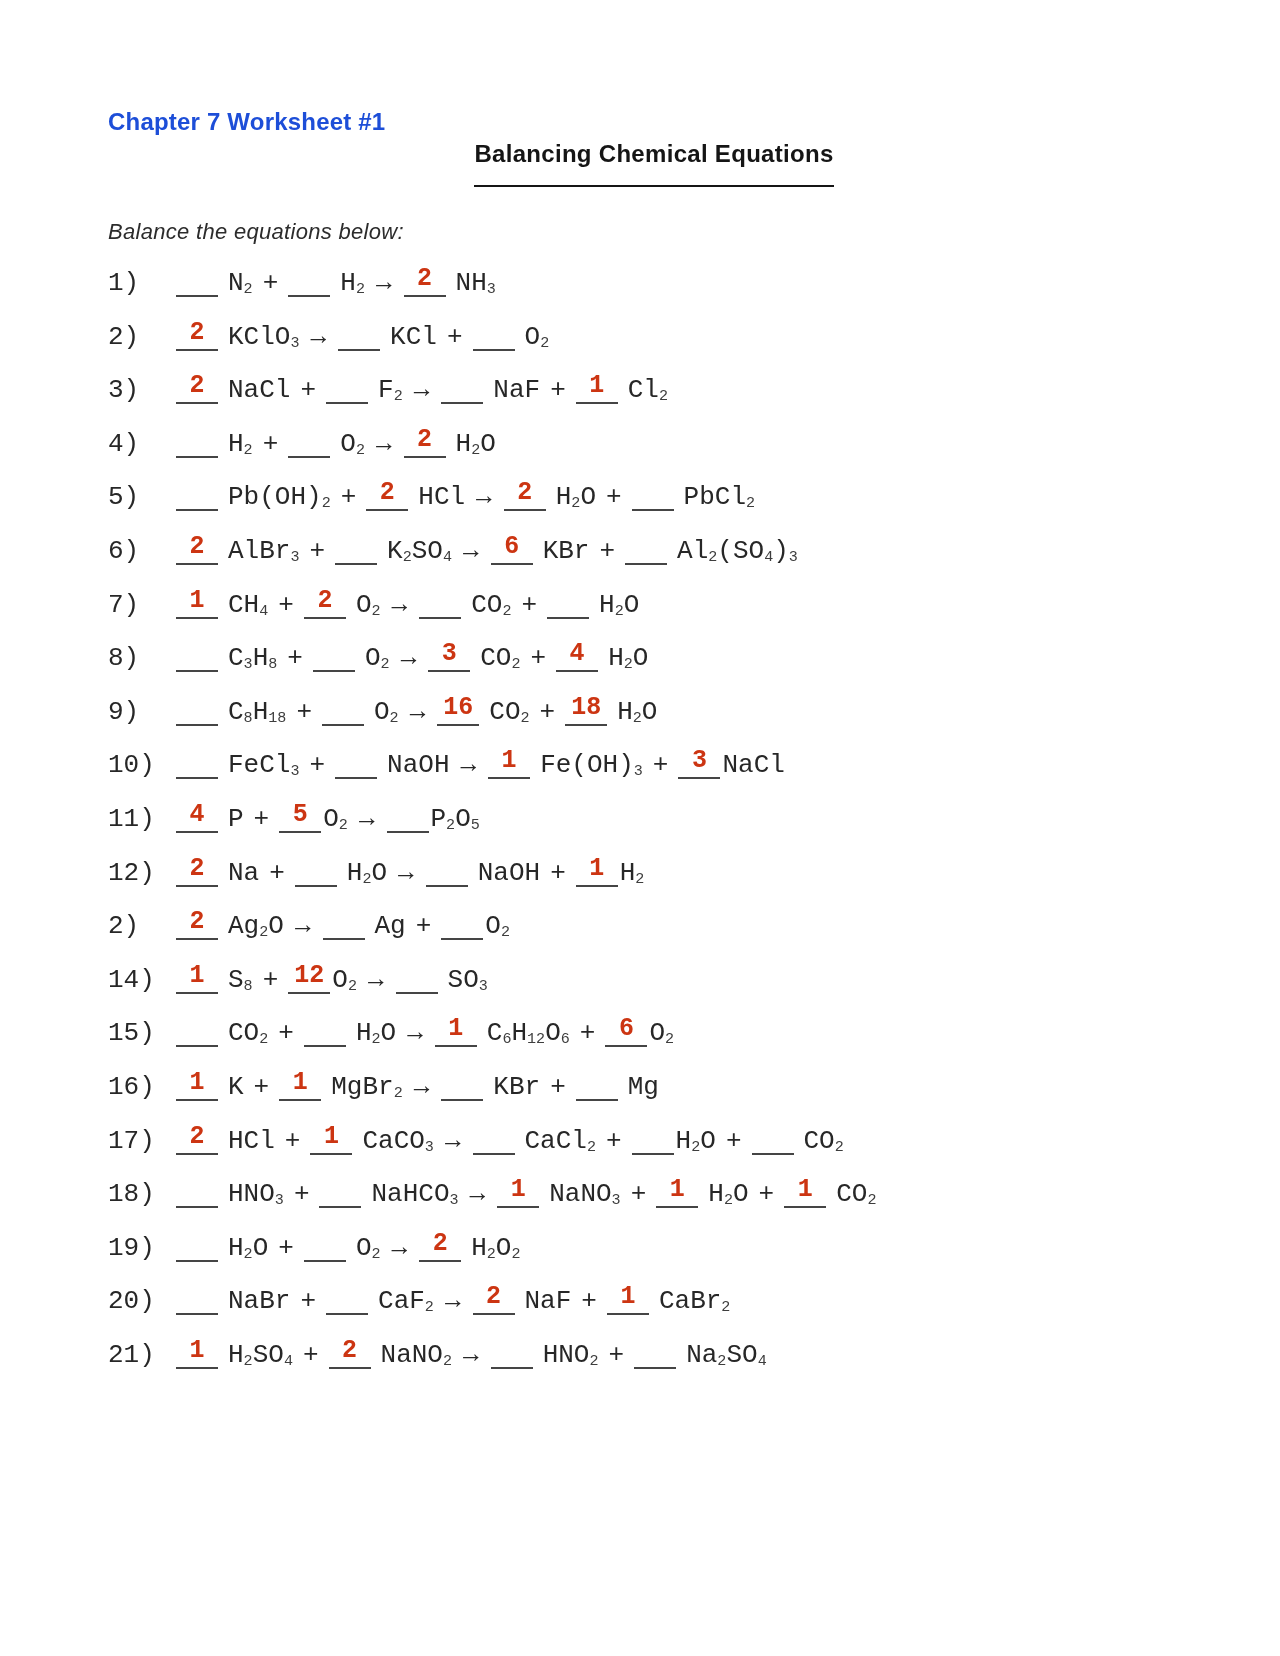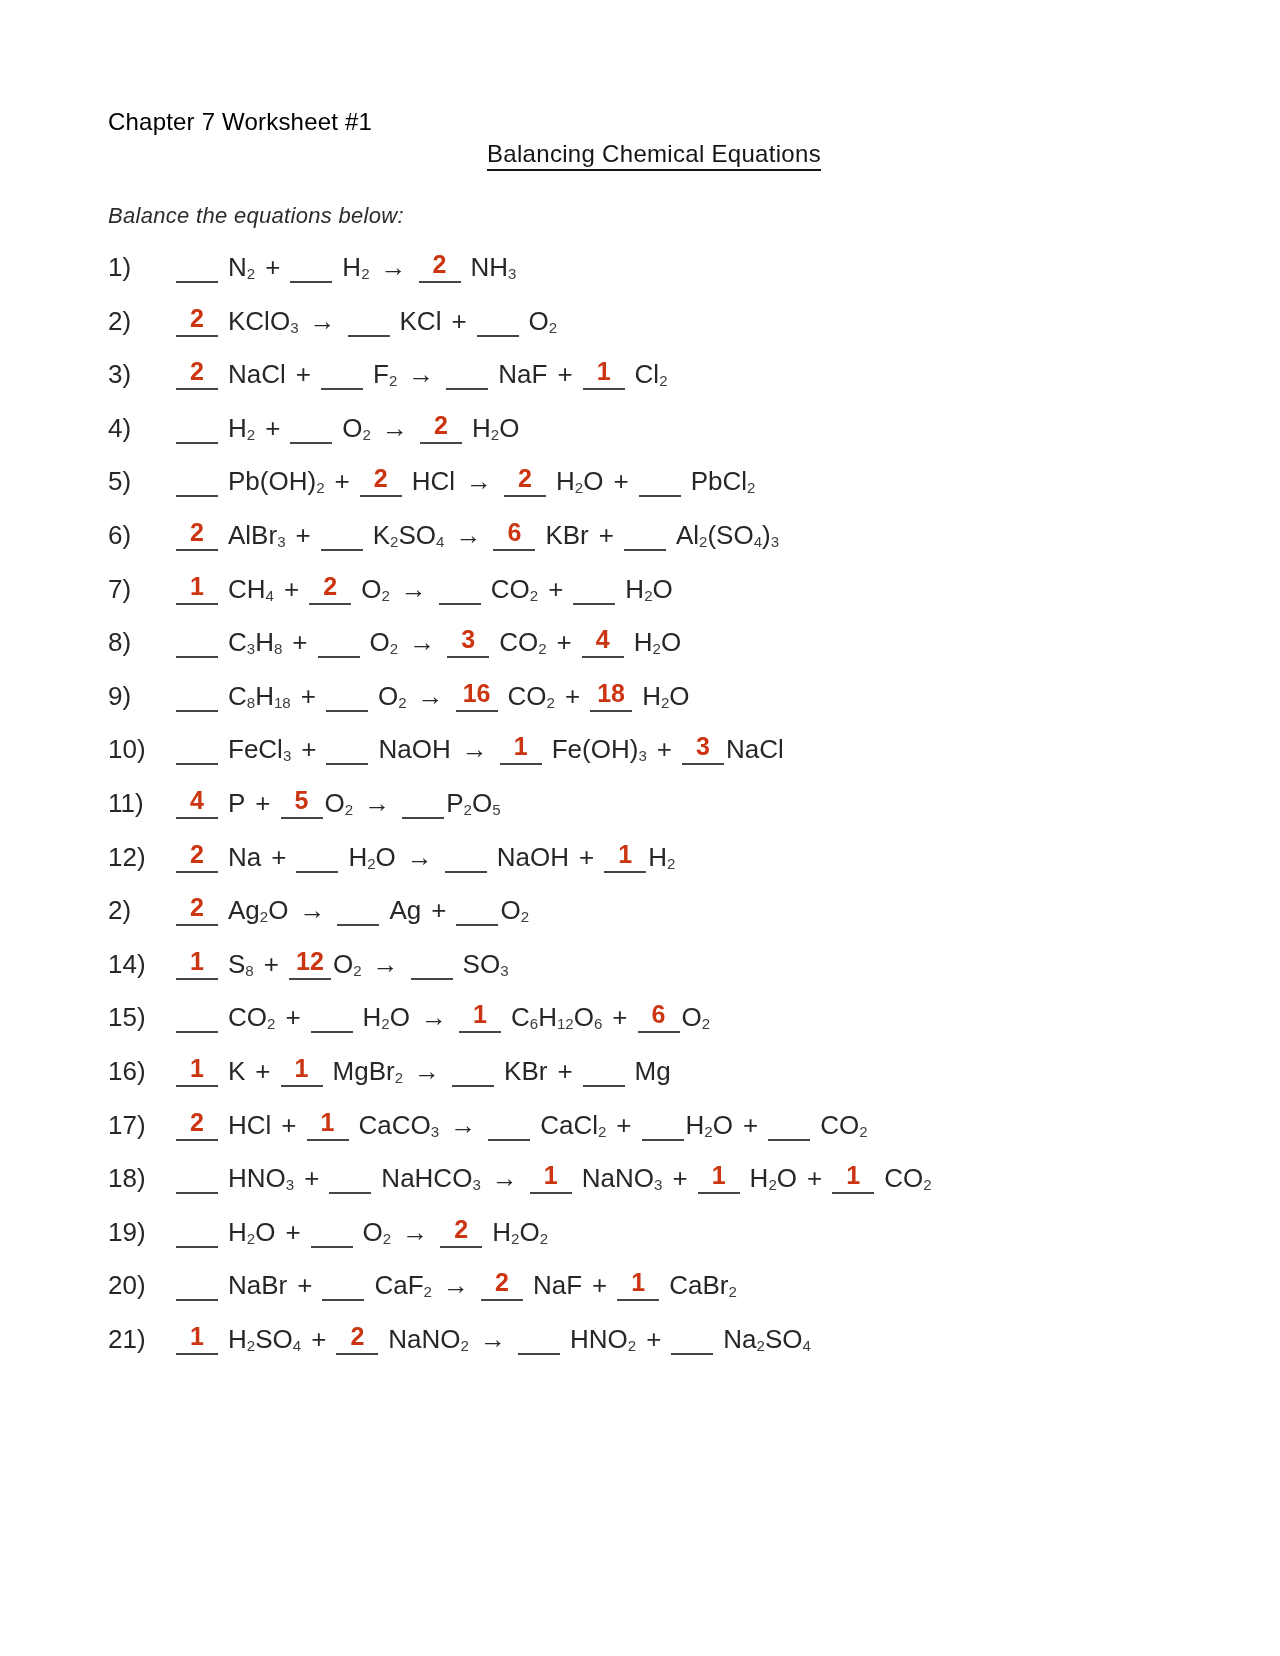--- a/index.html
+++ b/index.html
@@ -6,40 +6,40 @@
   body {
     width: 1280px; height: 1656px;
     background: #ffffff;
     font-family: "Liberation Sans", "DejaVu Sans", sans-serif;
     color: #272727;
     overflow: hidden;
   }
   .page { padding: 108px 80px 0 108px; }
 
   .doc-header {
-    font-size: 24px; font-weight: normal; color: #000000;
+    font-size: 24px; font-weight: bold; color: #1d4ed8;
     letter-spacing: 0.2px;
   }
   .doc-title-wrap { text-align: center; margin-top: 4px; }
   .doc-title {
     display: inline-block;
-    font-size: 24px; font-weight: normal; color: #151515;
+    font-size: 24px; font-weight: bold; color: #151515;
     border-bottom: 2.5px solid #151515;
-    padding-bottom: 1px;
+    padding-bottom: 17px;
     letter-spacing: 0.3px;
   }
   .instruction {
     font-style: italic;
     font-size: 22px;
     color: #2c2c2c;
     margin-top: 32px;
     letter-spacing: 0.3px;
   }
 
-  .eq-list { margin-top: 12px; }
+  .eq-list { margin-top: 12px; font-family: Liberation Mono, monospace; }
   .eq-row { height: 53.6px; line-height: 53.6px; white-space: nowrap; }
   .eq-num { display: inline-block; width: 68px; font-size: 26px; }
   .eq-body { font-size: 26px; }
 
   .blank {
     display: inline-block;
     width: 42px; height: 34px;
     border-bottom: 2.5px solid var(--line-color, #454545);
     vertical-align: -7px;
     position: relative;

